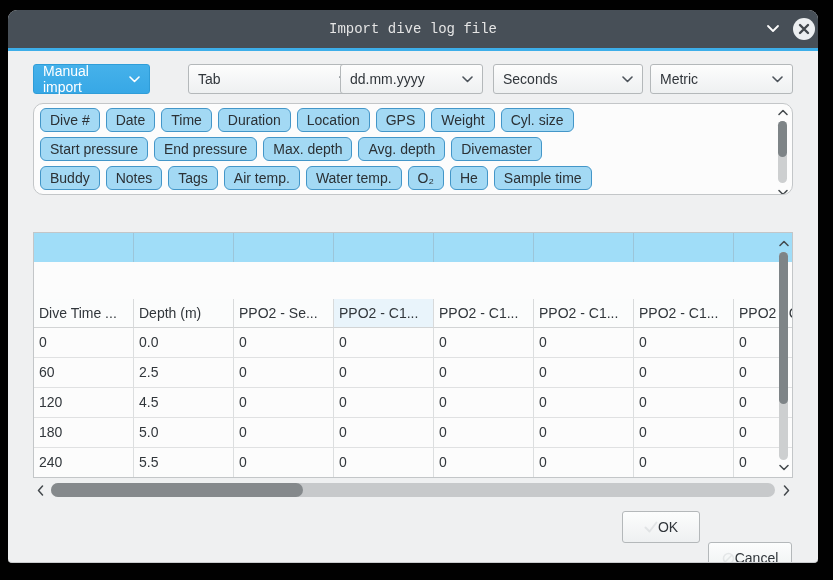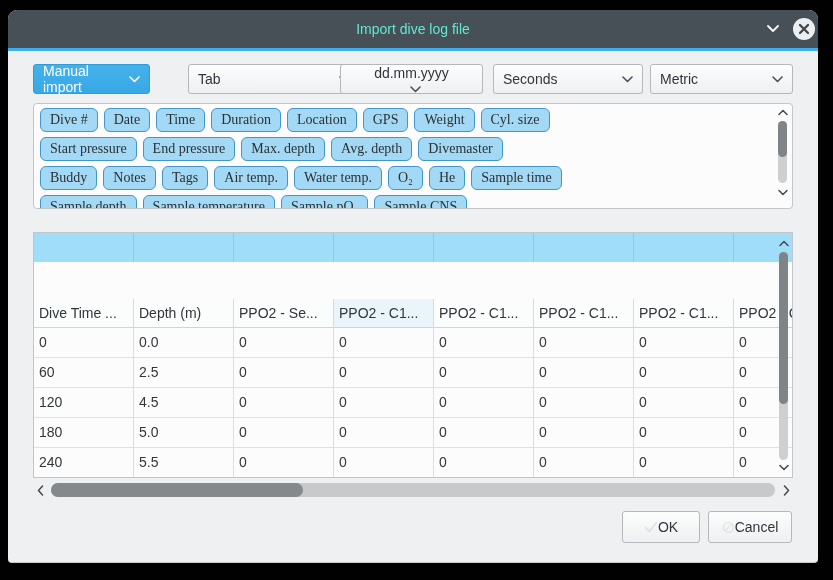--- a/index.html
+++ b/index.html
@@ -15,21 +15,21 @@
     position:absolute; left:8px; top:10px; width:810px; height:553px;
     background:#eff0f1;
     border-radius:9px 9px 4px 4px;
     border-bottom:1px solid #c9cbcd;
     overflow:hidden;
   }
   
   .titlebar {
     height:38px; background:#474f57;
     display:flex; align-items:center; justify-content:center;
-    position:relative; color:#5eead4; font-size:14px;
+    position:relative; color:#e5e5e5; font-size:14px;font-family:Liberation Mono, monospace;
   }
   .tb-shade { position:absolute; right:36px; top:12px; width:18px; height:14px; cursor:pointer; }
   .tb-close {
     position:absolute; right:3px; top:8px; width:22px; height:22px;
     background:#eceff1; border-radius:50%;
     display:flex; align-items:center; justify-content:center; cursor:pointer;
   }
   .accent { height:3px; background:#3daee9; }
 
   
@@ -40,29 +40,29 @@
     display:flex; align-items:center; justify-content:space-between;
     padding:0 9px; font-size:14px; cursor:pointer;
   }
   .combo.sel {
     background:linear-gradient(#45b1ea,#37a8e6);
     border-color:#2f9dd8; color:#ffffff;
   }
   .combo svg { flex:none; margin-left:8px; }
   .c0 { left:25px;  width:117px; }
   .c1 { left:180px; width:172px; }
-  .c2 { left:332px; width:143px;flex-direction:column; }
+  .c2 { left:332px; width:143px; }
   .c3 { left:485px; width:150px; }
   .c4 { left:642px; width:143px; }
 
   
   .tagbox {
-    position:absolute; left:25px; top:93px; width:760px; height:106px;
-    background:#fcfcfc; border:1px solid #c3c6c8; border-radius:4px;
-    overflow:hidden; padding:4px 6px;font-family:Liberation Serif, serif;
+    position:absolute; left:25px; top:93px; width:760px; height:92px;
+    background:#fcfcfc; border:1px solid #c3c6c8; border-radius:10px;
+    overflow:hidden; padding:4px 6px;
   }
   .tag-row { display:flex; gap:6px; margin-bottom:5px; }
   .tag {
     display:inline-block; height:24px; line-height:22px;
     padding:0 9px; font-size:14px; white-space:nowrap;
     background:#a3d9f4; border:1px solid #4396c8; border-radius:6px;
     cursor:grab; color:#2b3135;
   }
 
   
@@ -109,21 +109,21 @@
 
   
   .btn {
     position:absolute; top:501px; height:32px;
     border:1px solid #b4b8ba; border-radius:3px;
     background:linear-gradient(#fcfdfd,#eef0f1);
     font-size:14px; font-family:"Liberation Sans",sans-serif; color:#31363b;
     display:flex; align-items:center; justify-content:center; cursor:pointer;
   }
   .btn-ok { left:614px; width:78px; }
-  .btn-cancel { left:700px; width:84px; }
+  .btn-cancel { left:700px; width:84px;margin-top:31px; }
   .ghost { opacity:0.35; }
 </style>
 </head>
 <body>
 
 <div class="dialog">
 
   <div class="titlebar">
     <span>Import dive log file</span>
     <span class="tb-shade">

